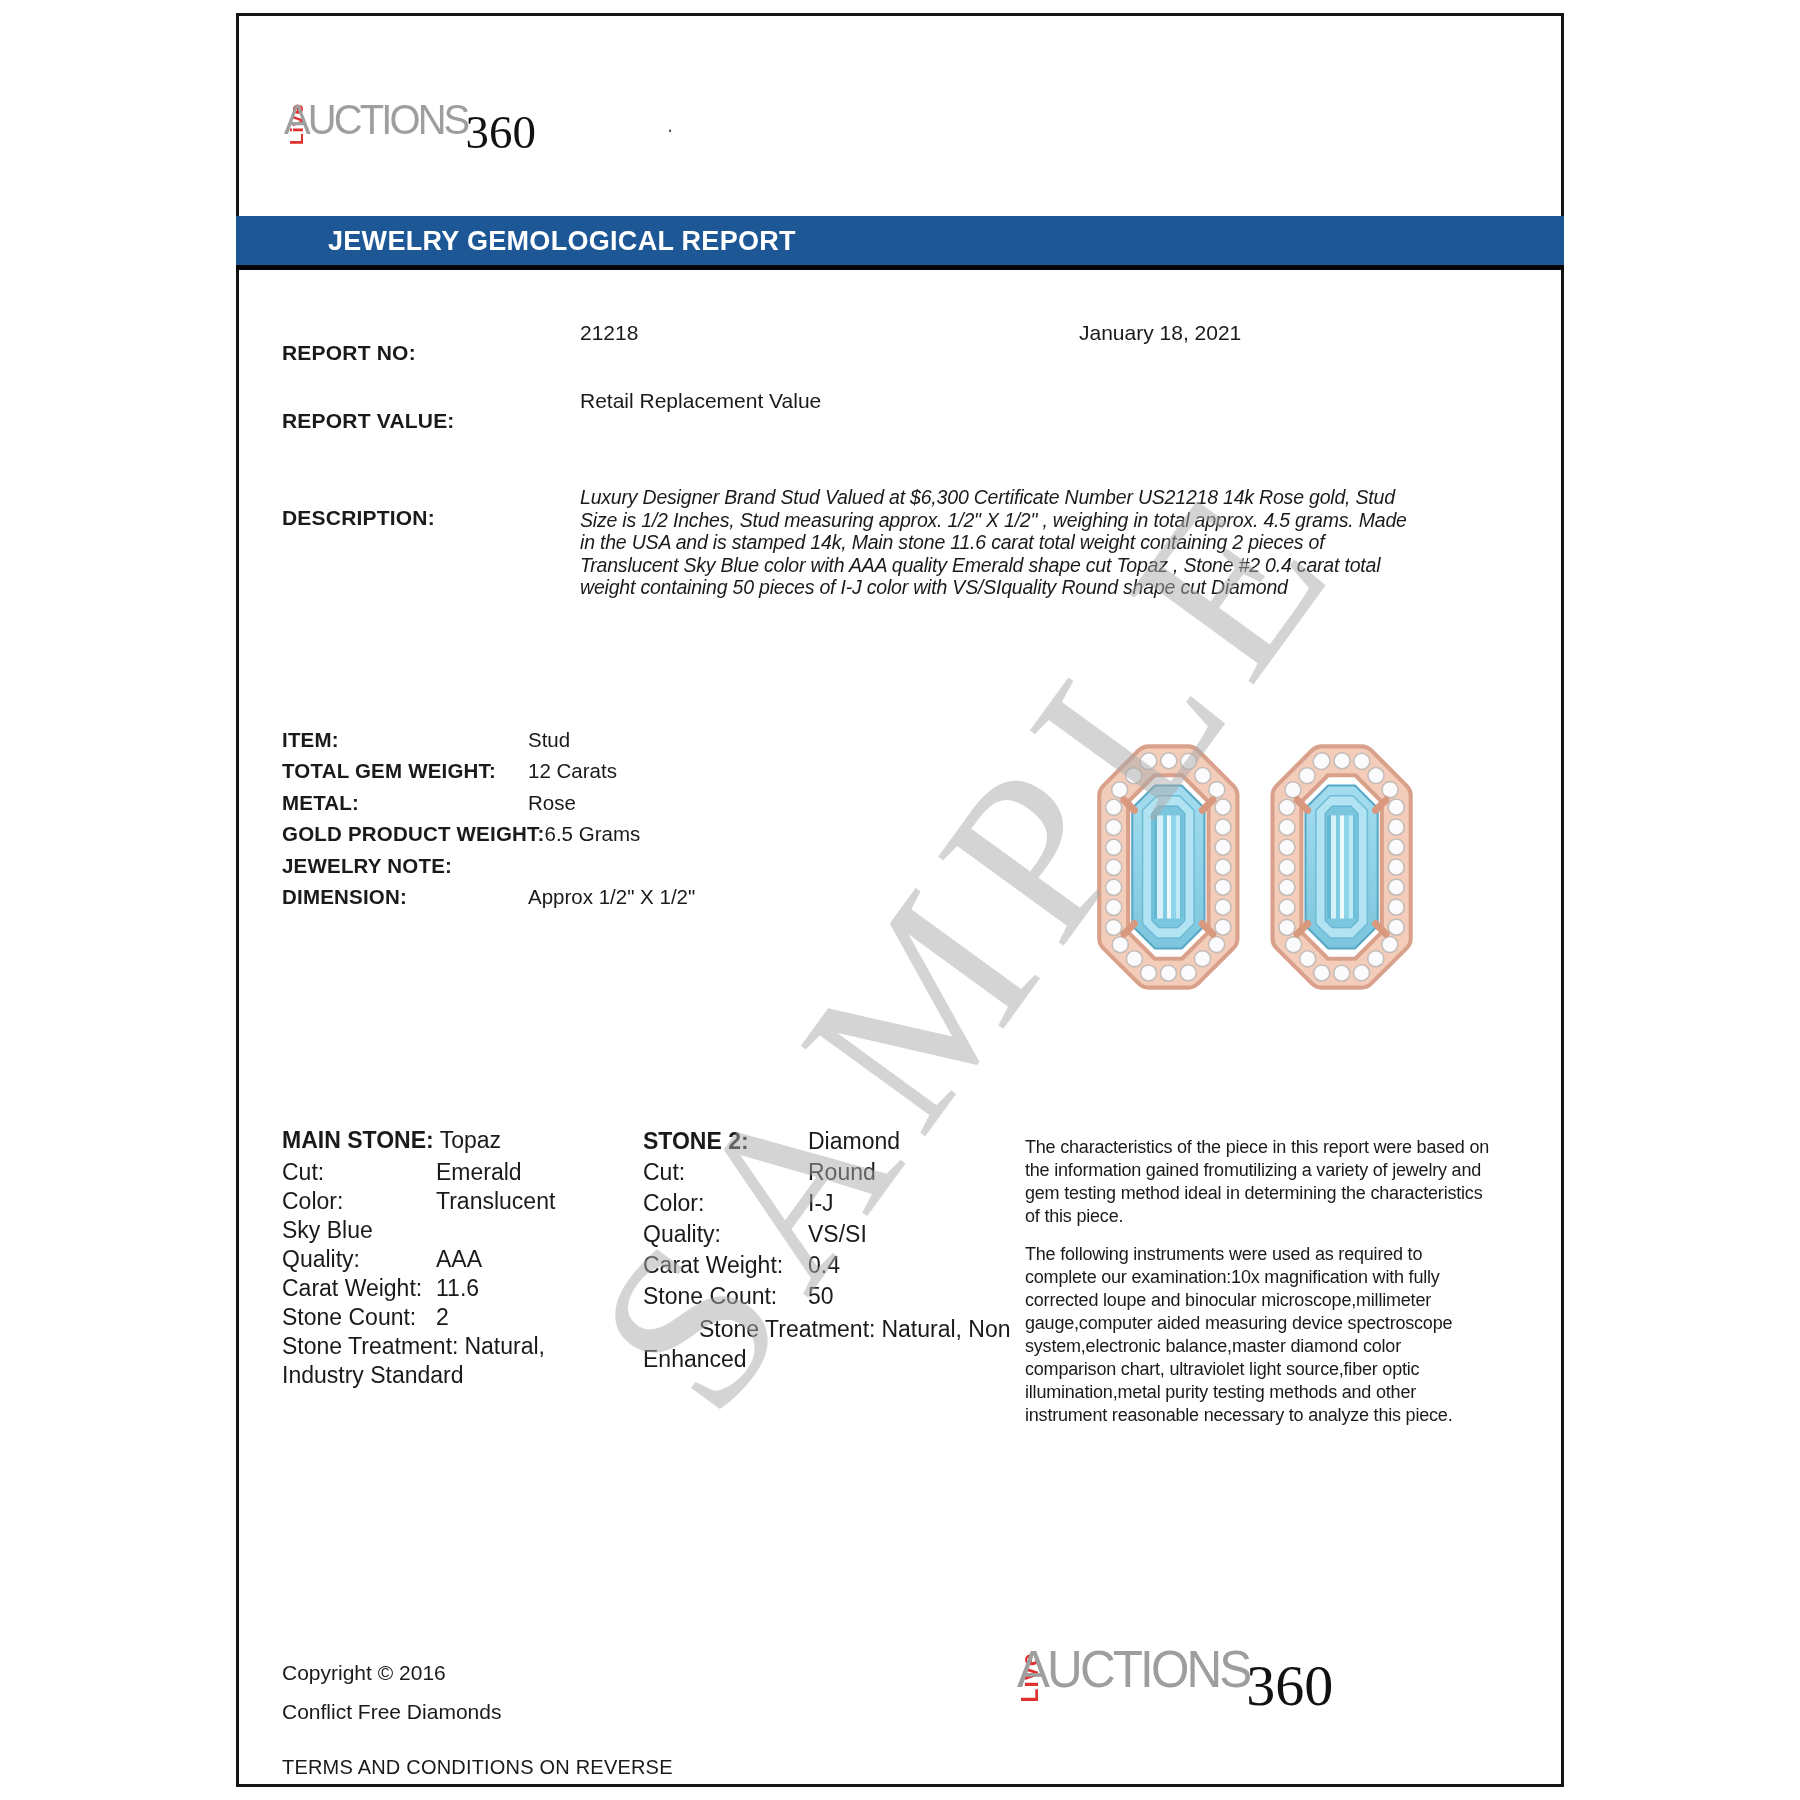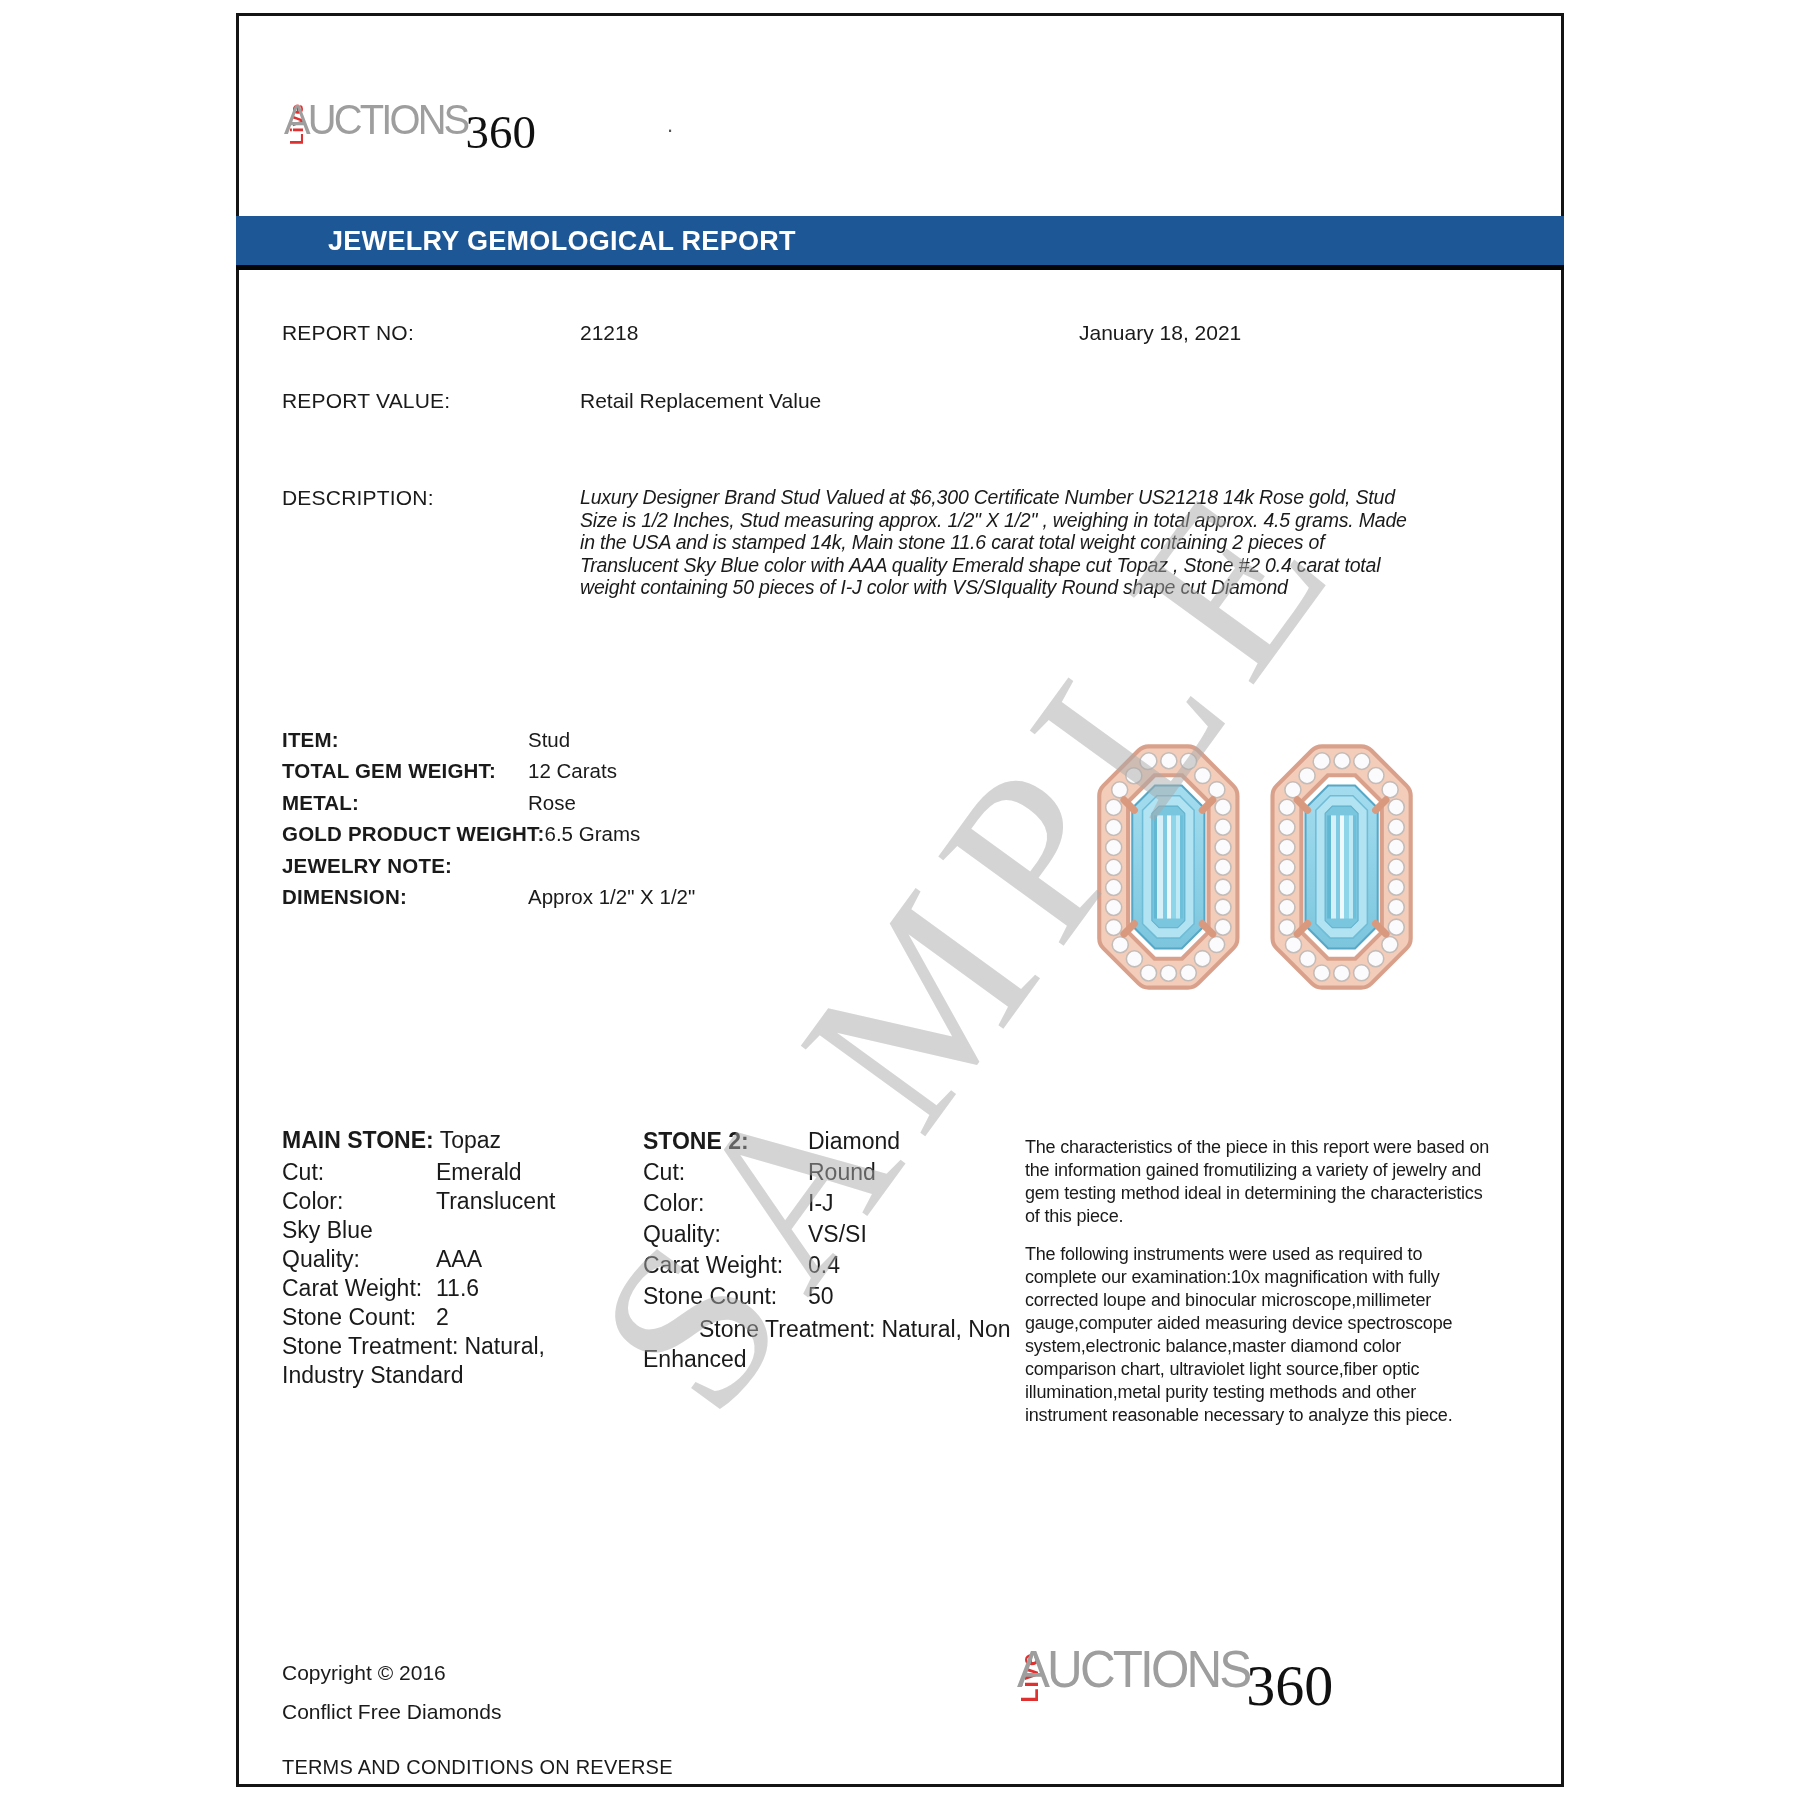--- a/index.html
+++ b/index.html
@@ -33,21 +33,21 @@
   .stray-dot{left:428px;top:96px;font-size:22px;color:#555;}
 
   
   .banner{left:-3px;top:200px;width:1328px;height:54px;box-sizing:border-box;
           background:var(--banner_blue,#1d5796);border-bottom:5px solid #050505;
           color:#fff;font-weight:bold;font-size:27px;line-height:50px;
           padding-left:92px;letter-spacing:.3px;}
 
   
   .rrow{left:43px;font-size:21px;display:flex;}
-  .rrow .lab{font-weight:normal;min-width:298px;letter-spacing:.2px;}
+  .rrow .lab{font-weight:bold;min-width:298px;letter-spacing:.2px;margin-top:20px;}
   .date{left:840px;top:305px;font-size:21px;}
   .desc{left:341px;top:470px;width:838px;font-size:19.5px;line-height:22.5px;
         letter-spacing:-0.2px;font-style:italic;}
 
   
   .bstone{left:43px;top:655px;font-size:21px;line-height:29px;}
 
   
   .ifield{left:43px;font-size:20.5px;display:flex;}
   .ifield .lab{font-weight:bold;min-width:246px;letter-spacing:.2px;}

